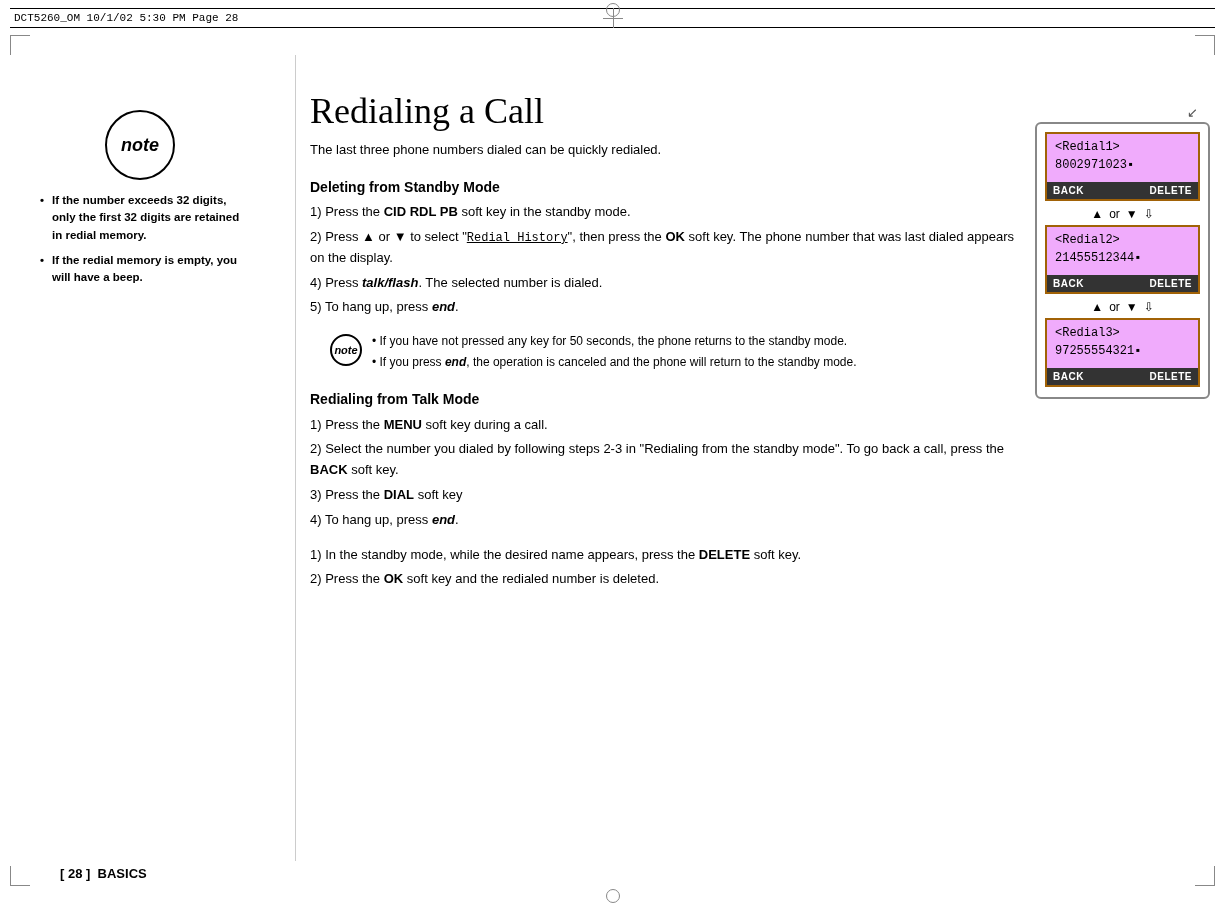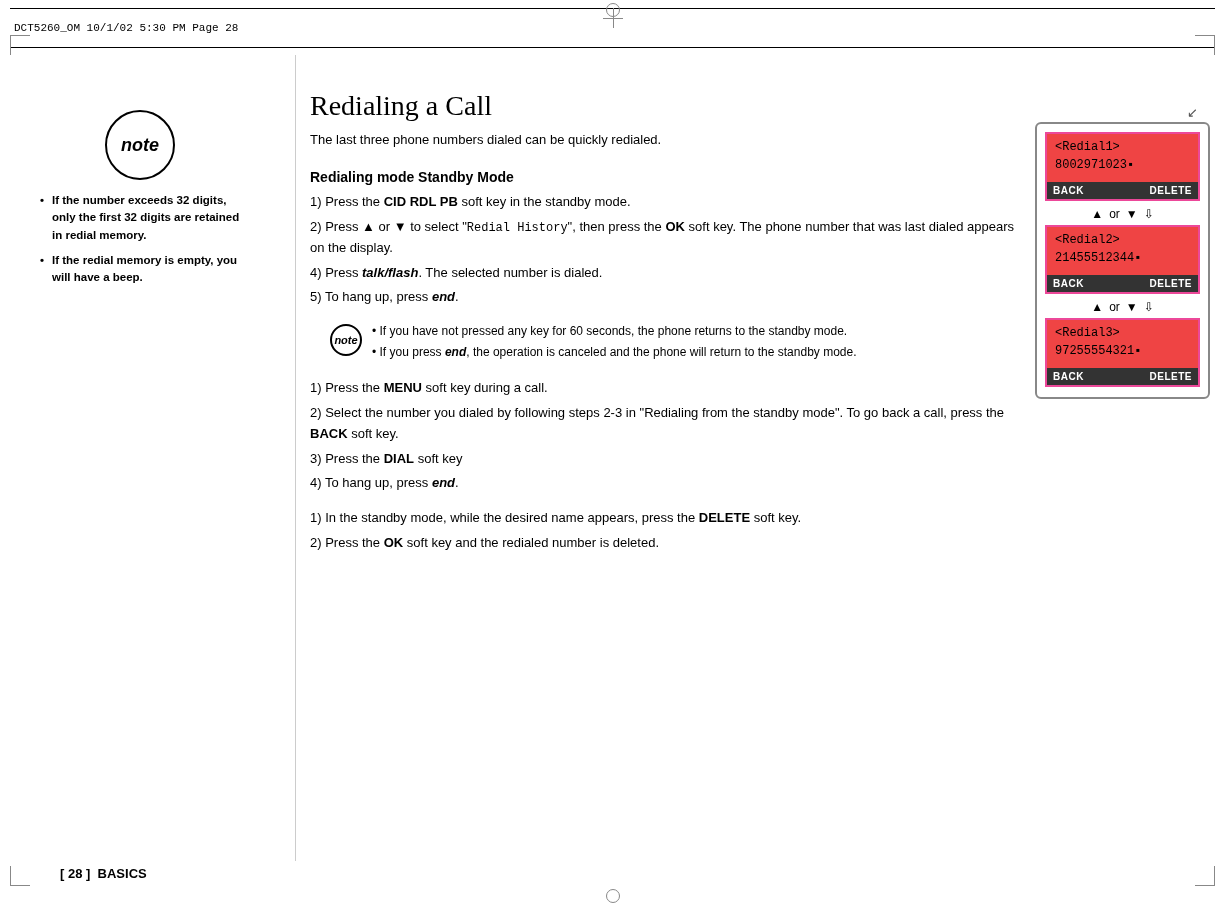--- a/index.html
+++ b/index.html
@@ -13,21 +13,21 @@
       overflow: hidden;
       position: relative;
     }
 
     
     .header-bar {
       position: absolute;
       top: 8px;
       left: 10px;
       right: 10px;
-      height: 40px;
+      height: 20px;
       border-top: 1px solid #000;
       border-bottom: 1px solid #000;
       display: flex;
       align-items: center;
       padding: 0 4px;
       font-size: 11px;
       font-family: 'Courier New', monospace;
     }
 
     
@@ -147,21 +147,21 @@
     
     .main-content {
       position: absolute;
       top: 90px;
       left: 310px;
       right: 195px;
       bottom: 50px;
     }
 
     .page-title {
-      font-size: 28px;
+      font-size: 36px;
       font-weight: normal;
       margin-bottom: 8px;
       font-family: Georgia, serif;
     }
 
     .intro-text {
       font-size: 13px;
       line-height: 1.5;
       margin-bottom: 16px;
     }
@@ -178,20 +178,21 @@
       margin-bottom: 14px;
     }
 
     .section-body p {
       margin-bottom: 4px;
     }
 
     code, .mono {
       font-family: 'Courier New', monospace;
       font-size: 12px;
+      text-decoration: underline;
     }
 
     
     .note-inline {
       display: flex;
       align-items: flex-start;
       gap: 10px;
       margin: 10px 0 14px 20px;
       font-size: 12px;
       line-height: 1.5;
@@ -219,22 +220,22 @@
 
     
     .phone-panel {
       position: absolute;
       top: 105px;
       right: 15px;
       width: 175px;
     }
 
     .phone-screen {
-      border: 2px solid #ec4899;
-      background: #ef4444;
+      border: 2px solid #a16207;
+      background: #f0abfc;
       margin-bottom: 2px;
     }
 
     .phone-screen-inner {
       padding: 4px 8px;
       font-family: 'Courier New', monospace;
       font-size: 12px;
       line-height: 1.5;
       min-height: 48px;
     }
@@ -290,38 +291,39 @@
     <li>If the number exceeds 32 digits, only the first 32 digits are retained in redial memory.</li>
     <li>If the redial memory is empty, you will have a beep.</li>
   </ul>
 </div>
 
 <div class="main-content">
   <h1 class="page-title">Redialing a Call</h1>
   <p class="intro-text">The last three phone numbers dialed can be quickly redialed.</p>
 
   <div class="section-body">
-    <p class="section-heading">Redialing mode Standby Mode</p>
+    <p class="section-heading">Deleting from Standby Mode</p>
     <p>1) Press the <strong>CID RDL PB</strong> soft key in the standby mode.</p>
     <p>2) Press ▲ or ▼ to select "<span class="mono">Redial History</span>", then press the <strong>OK</strong> soft key. The phone number that was last dialed appears on the display.</p>
     <p>4) Press <em><strong>talk/flash</strong></em>. The selected number is dialed.</p>
     <p>5) To hang up, press <em><strong>end</strong></em>.</p>
   </div>
 
   <div class="note-inline">
     <div class="note-inline-circle">
       <span>note</span>
     </div>
     <div class="note-inline-text">
-      <p>• If you have not pressed any key for 60 seconds, the phone returns to the standby mode.</p>
+      <p>• If you have not pressed any key for 50 seconds, the phone returns to the standby mode.</p>
       <p>• If you press <em><strong>end</strong></em>, the operation is canceled and the phone will return to the standby mode.</p>
     </div>
   </div>
 
   <div class="section-body">
+    <p class="section-heading">Redialing from Talk Mode</p>
     <p>1) Press the <strong>MENU</strong> soft key during a call.</p>
     <p>2) Select the number you dialed by following steps 2-3 in "Redialing from the standby mode". To go back a call, press the <strong>BACK</strong> soft key.</p>
     <p>3) Press the <strong>DIAL</strong> soft key</p>
     <p>4) To hang up, press <em><strong>end</strong></em>.</p>
   </div>
 
   <div class="section-body">
     <p>1) In the standby mode, while the desired name appears, press the <strong>DELETE</strong> soft key.</p>
     <p>2) Press the <strong>OK</strong> soft key and the redialed number is deleted.</p>
   </div>

